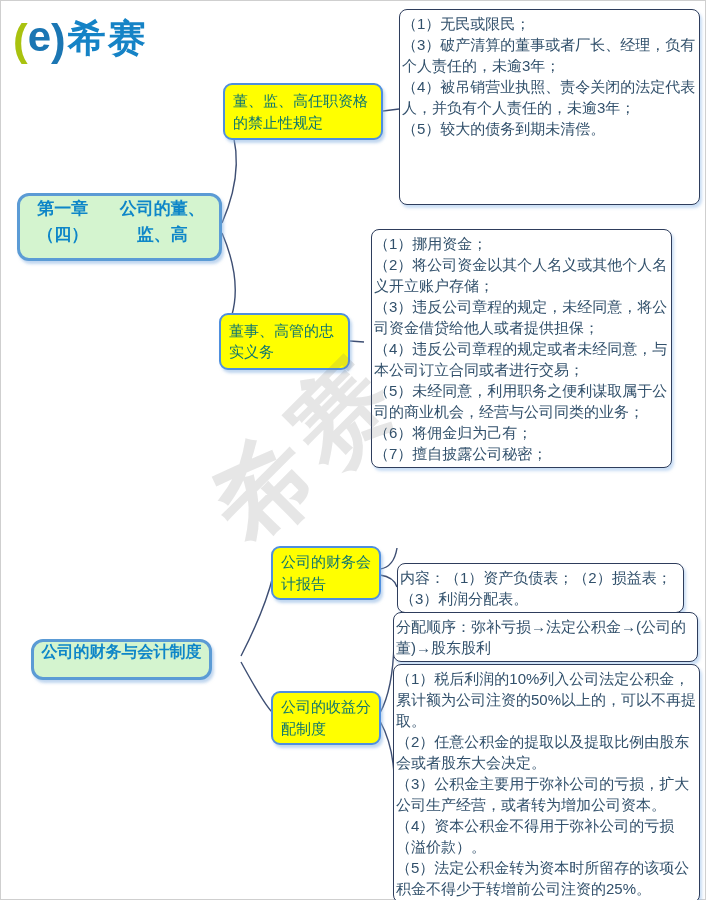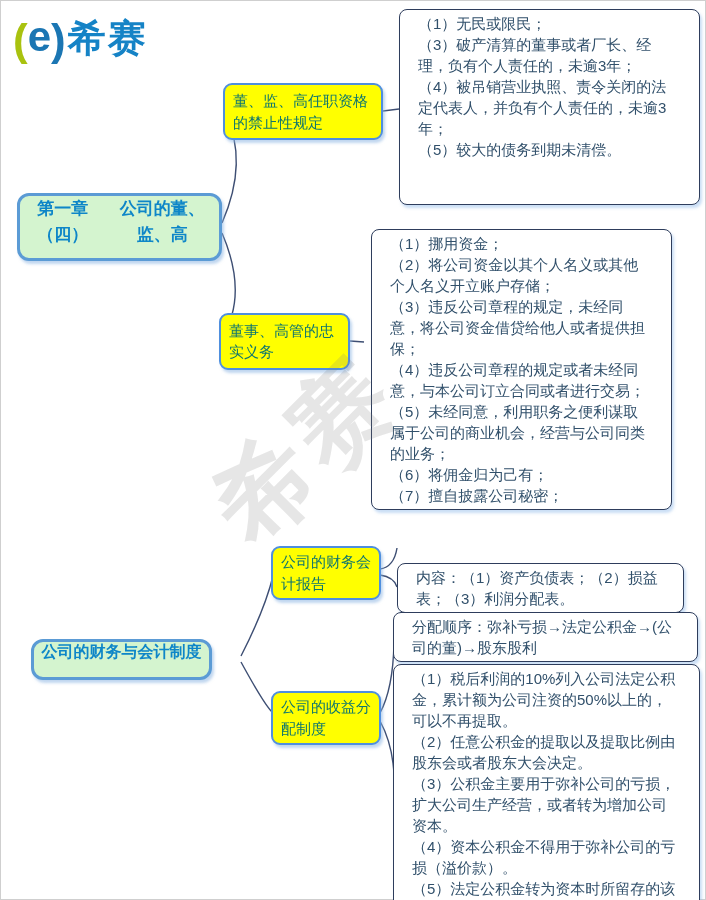--- a/index.html
+++ b/index.html
@@ -35,21 +35,21 @@
   #m1-root{font-size:17px;line-height:1.5;}
   #m2-root{font-size:16px;line-height:1.2;}
   .branch-node{
     background:#ffff00;border:2px solid #4f8fde;border-radius:9px;
     color:#0f766e;font-size:15px;line-height:1.45;padding:5px 8px;
     display:flex;flex-direction:column;justify-content:center;
     box-shadow:2px 3px 3px rgba(140,180,225,.55);
   }
   .leaf-box{
     background:#ffffff;border:1px solid #2e3d5c;border-radius:8px;
-    color:#31506b;font-size:15px;line-height:21px;padding:3px 18px;
+    color:#31506b;font-size:15px;line-height:21px;padding:3px 2px;
     box-shadow:2px 3px 3px rgba(150,190,235,.5);
   }
   .leaf-box .li{display:block;}
 </style>
 </head>
 <body>
 
 <div class="page">
 
   <svg class="connectors" width="706" height="900">

